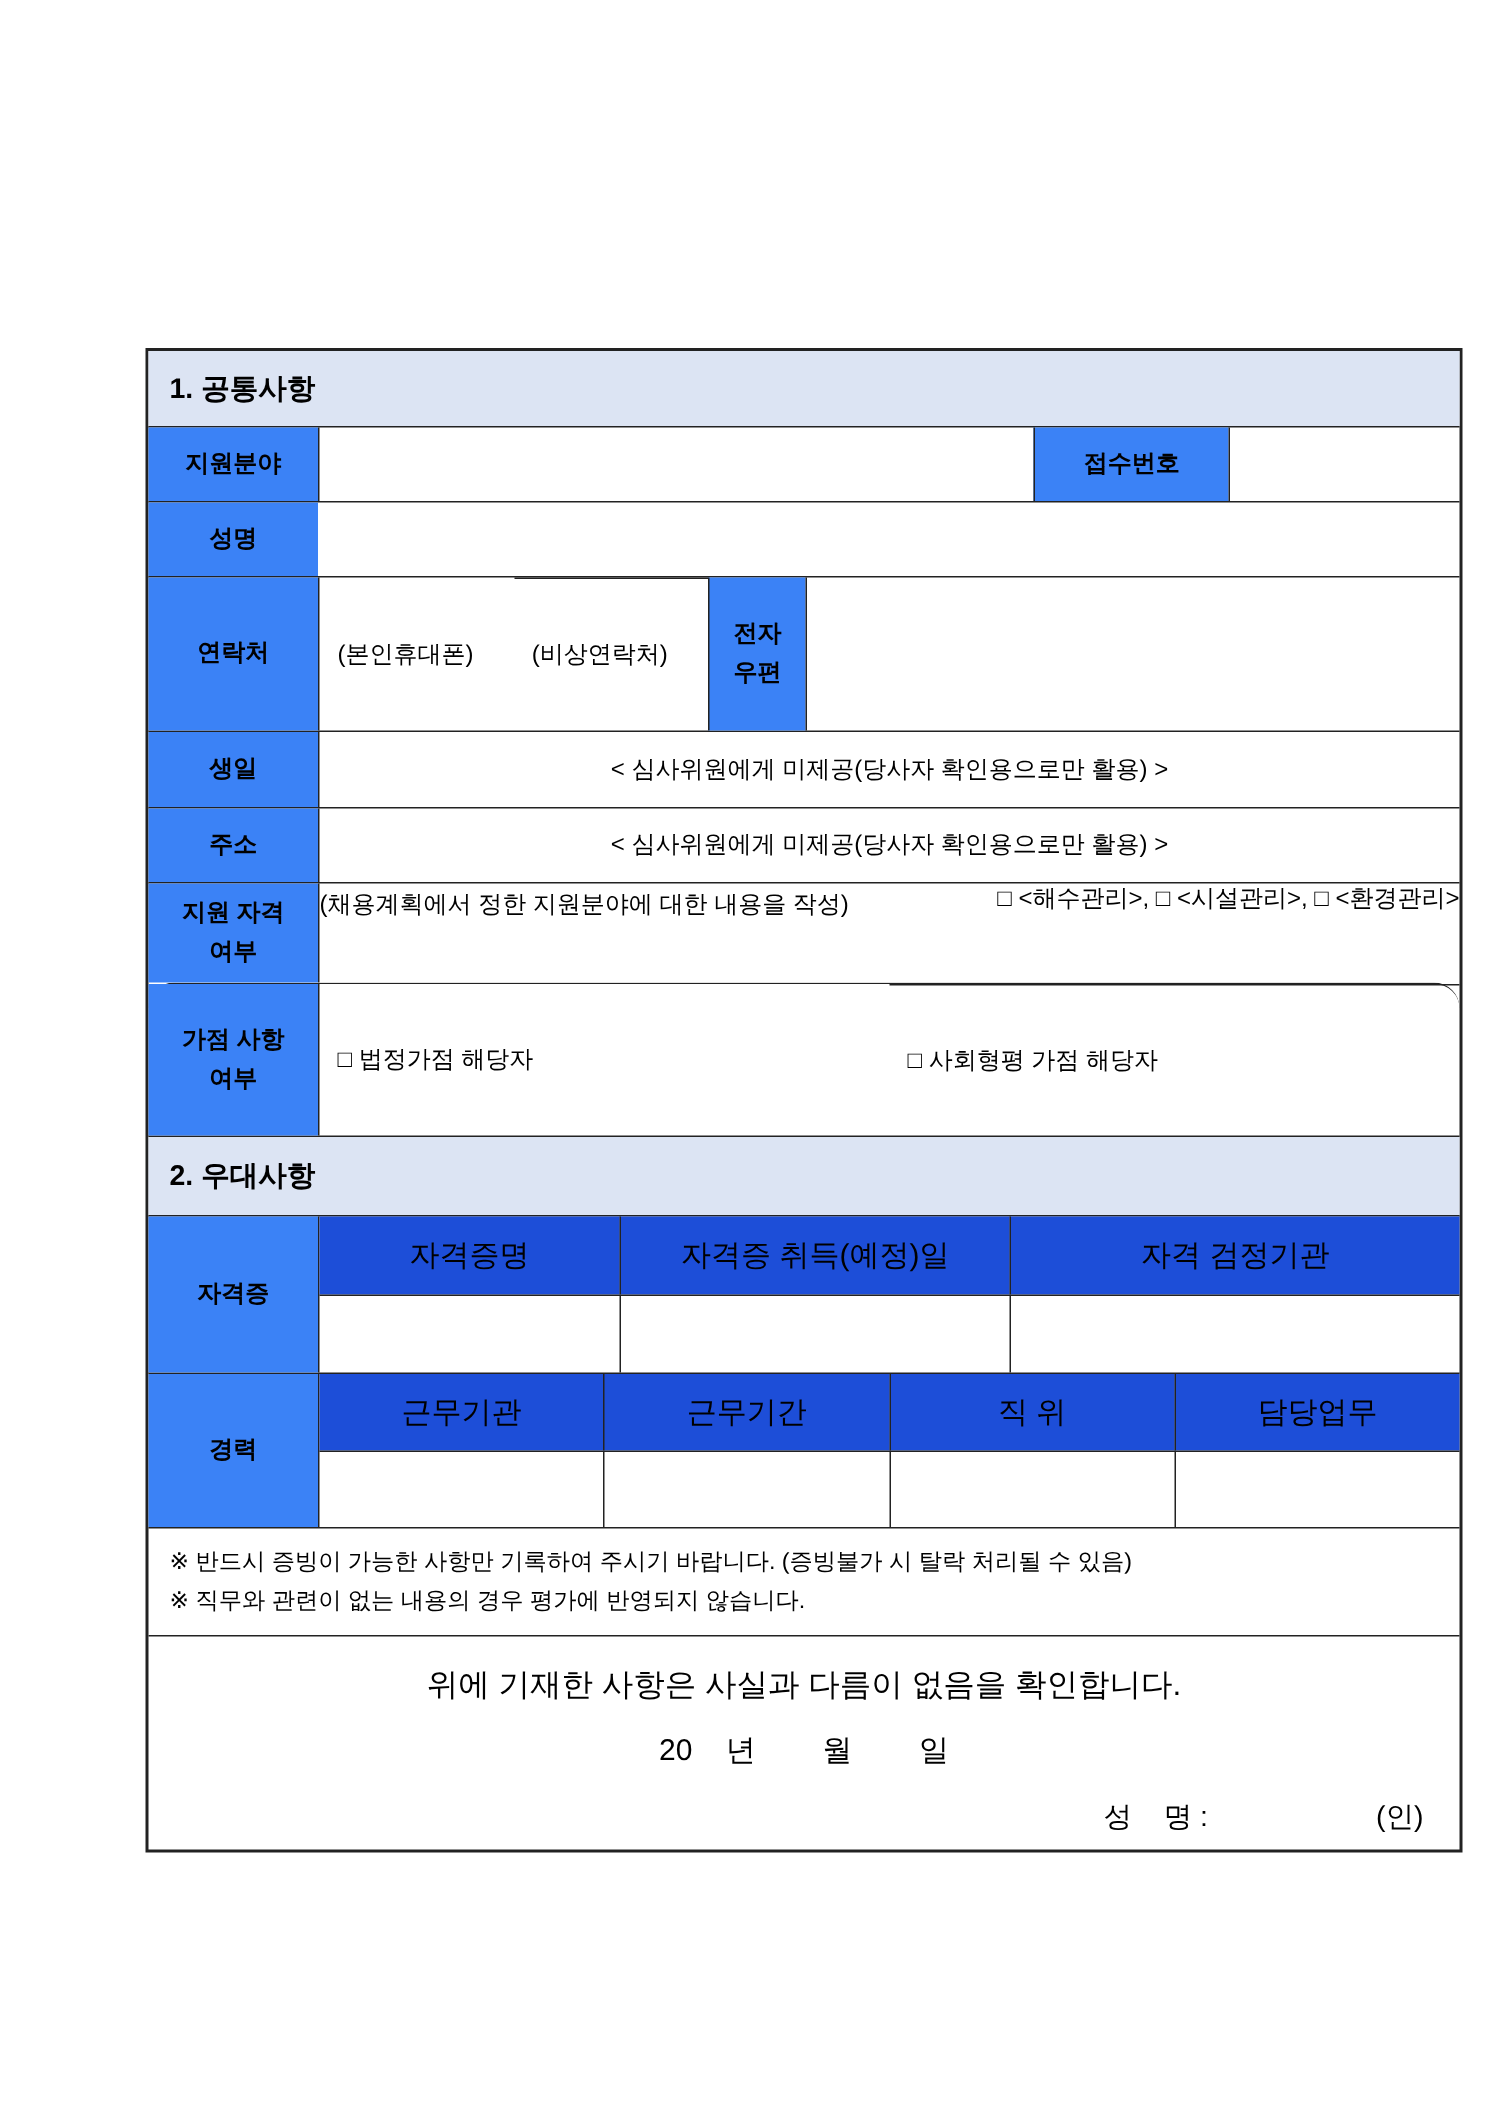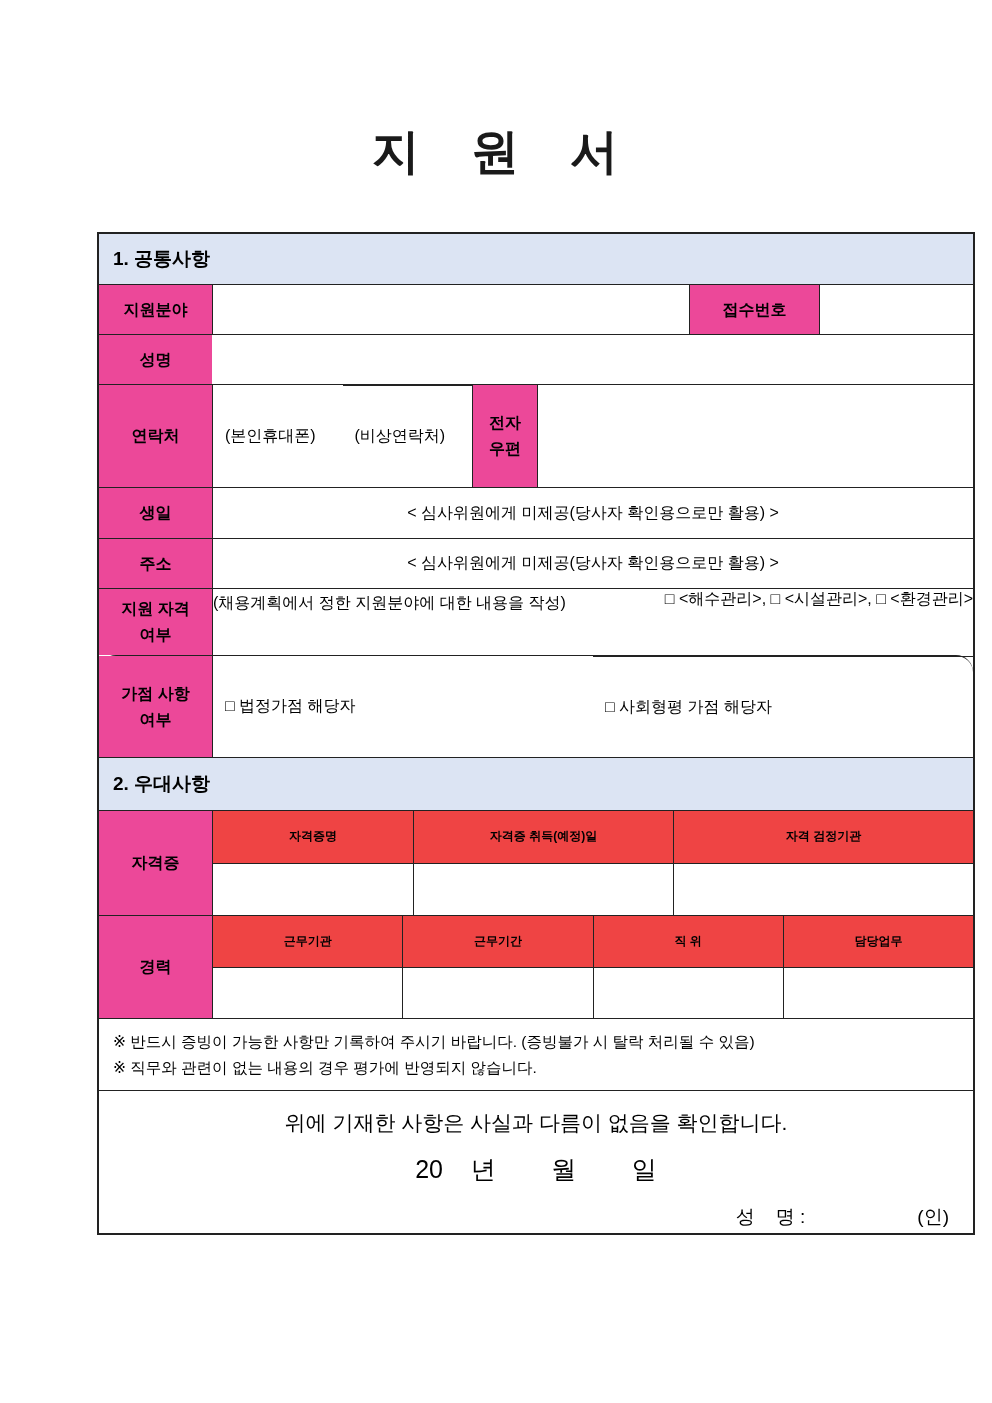--- a/index.html
+++ b/index.html
@@ -43,21 +43,21 @@
   .section-header {
     height: 50px;
     background: #dce4f3;
     display: flex;
     align-items: center;
     padding-left: 14px;
     font-size: 19px;
     font-weight: bold;
   }
   .label-cell {
-    background: #ec4899;
+    background: #3b82f6;
     display: flex;
     flex-direction: column;
     align-items: center;
     justify-content: center;
     font-weight: bold;
     font-size: 16px;
     text-align: center;
     line-height: 1.6;
     flex: 0 0 113px;
   }
@@ -76,26 +76,26 @@
   .r-name    { height: 50px; }
   .r-contact { height: 103px; }
   .r-birth   { height: 51px; }
   .r-addr    { height: 50px; }
   .r-qual    { height: 67px; }
   .r-bonus   { height: 102px; border-radius: 17px; }
   .r-cert    { height: 105px; }
   .r-career  { height: 103px; }
 
   .hdr-cell {
-    background: #ef4444;
+    background: #1d4ed8;
     display: flex;
     align-items: center;
     justify-content: center;
-    font-weight: bold;
-    font-size: 12px;
+    font-weight: normal;
+    font-size: 20px;
   }
   .grid-right { flex: 1; display: flex; flex-direction: column; }
   .grid-row { display: flex; flex: 1; }
   .grid-row + .grid-row { border-top: 1px solid #222222; }
   .grid-row > div + div { border-left: 1px solid #222222; }
 
   .notes-block {
     padding: 10px 14px;
     font-size: 15.5px;
     line-height: 1.65;
@@ -105,40 +105,39 @@
     min-height: 142px;
     padding-top: 18px;
   }
   .confirm-line {
     text-align: center;
     font-size: 21px;
     margin-bottom: 16px;
   }
   .date-line {
     text-align: center;
-    font-size: 25px;
+    font-size: 20px;
     white-space: pre;
     margin-bottom: 18px;
   }
   .sign-line {
     display: flex;
     justify-content: flex-end;
     align-items: center;
     padding-right: 24px;
     font-size: 19px;
     white-space: pre;
   }
   .sign-gap { display: inline-block; width: 112px; }
 </style>
 </head>
 <body>
 
 <div class="page">
 
-  <div class="doc-title">지 원 서</div>
 
   <div class="form">
 
     <div class="row">
       <div class="section-header" style="flex:1">1. 공통사항</div>
     </div>
 
     <div class="row r-field">
       <div class="cell label-cell">지원분야</div>
       <div class="cell value-cell" style="flex:1"></div>

